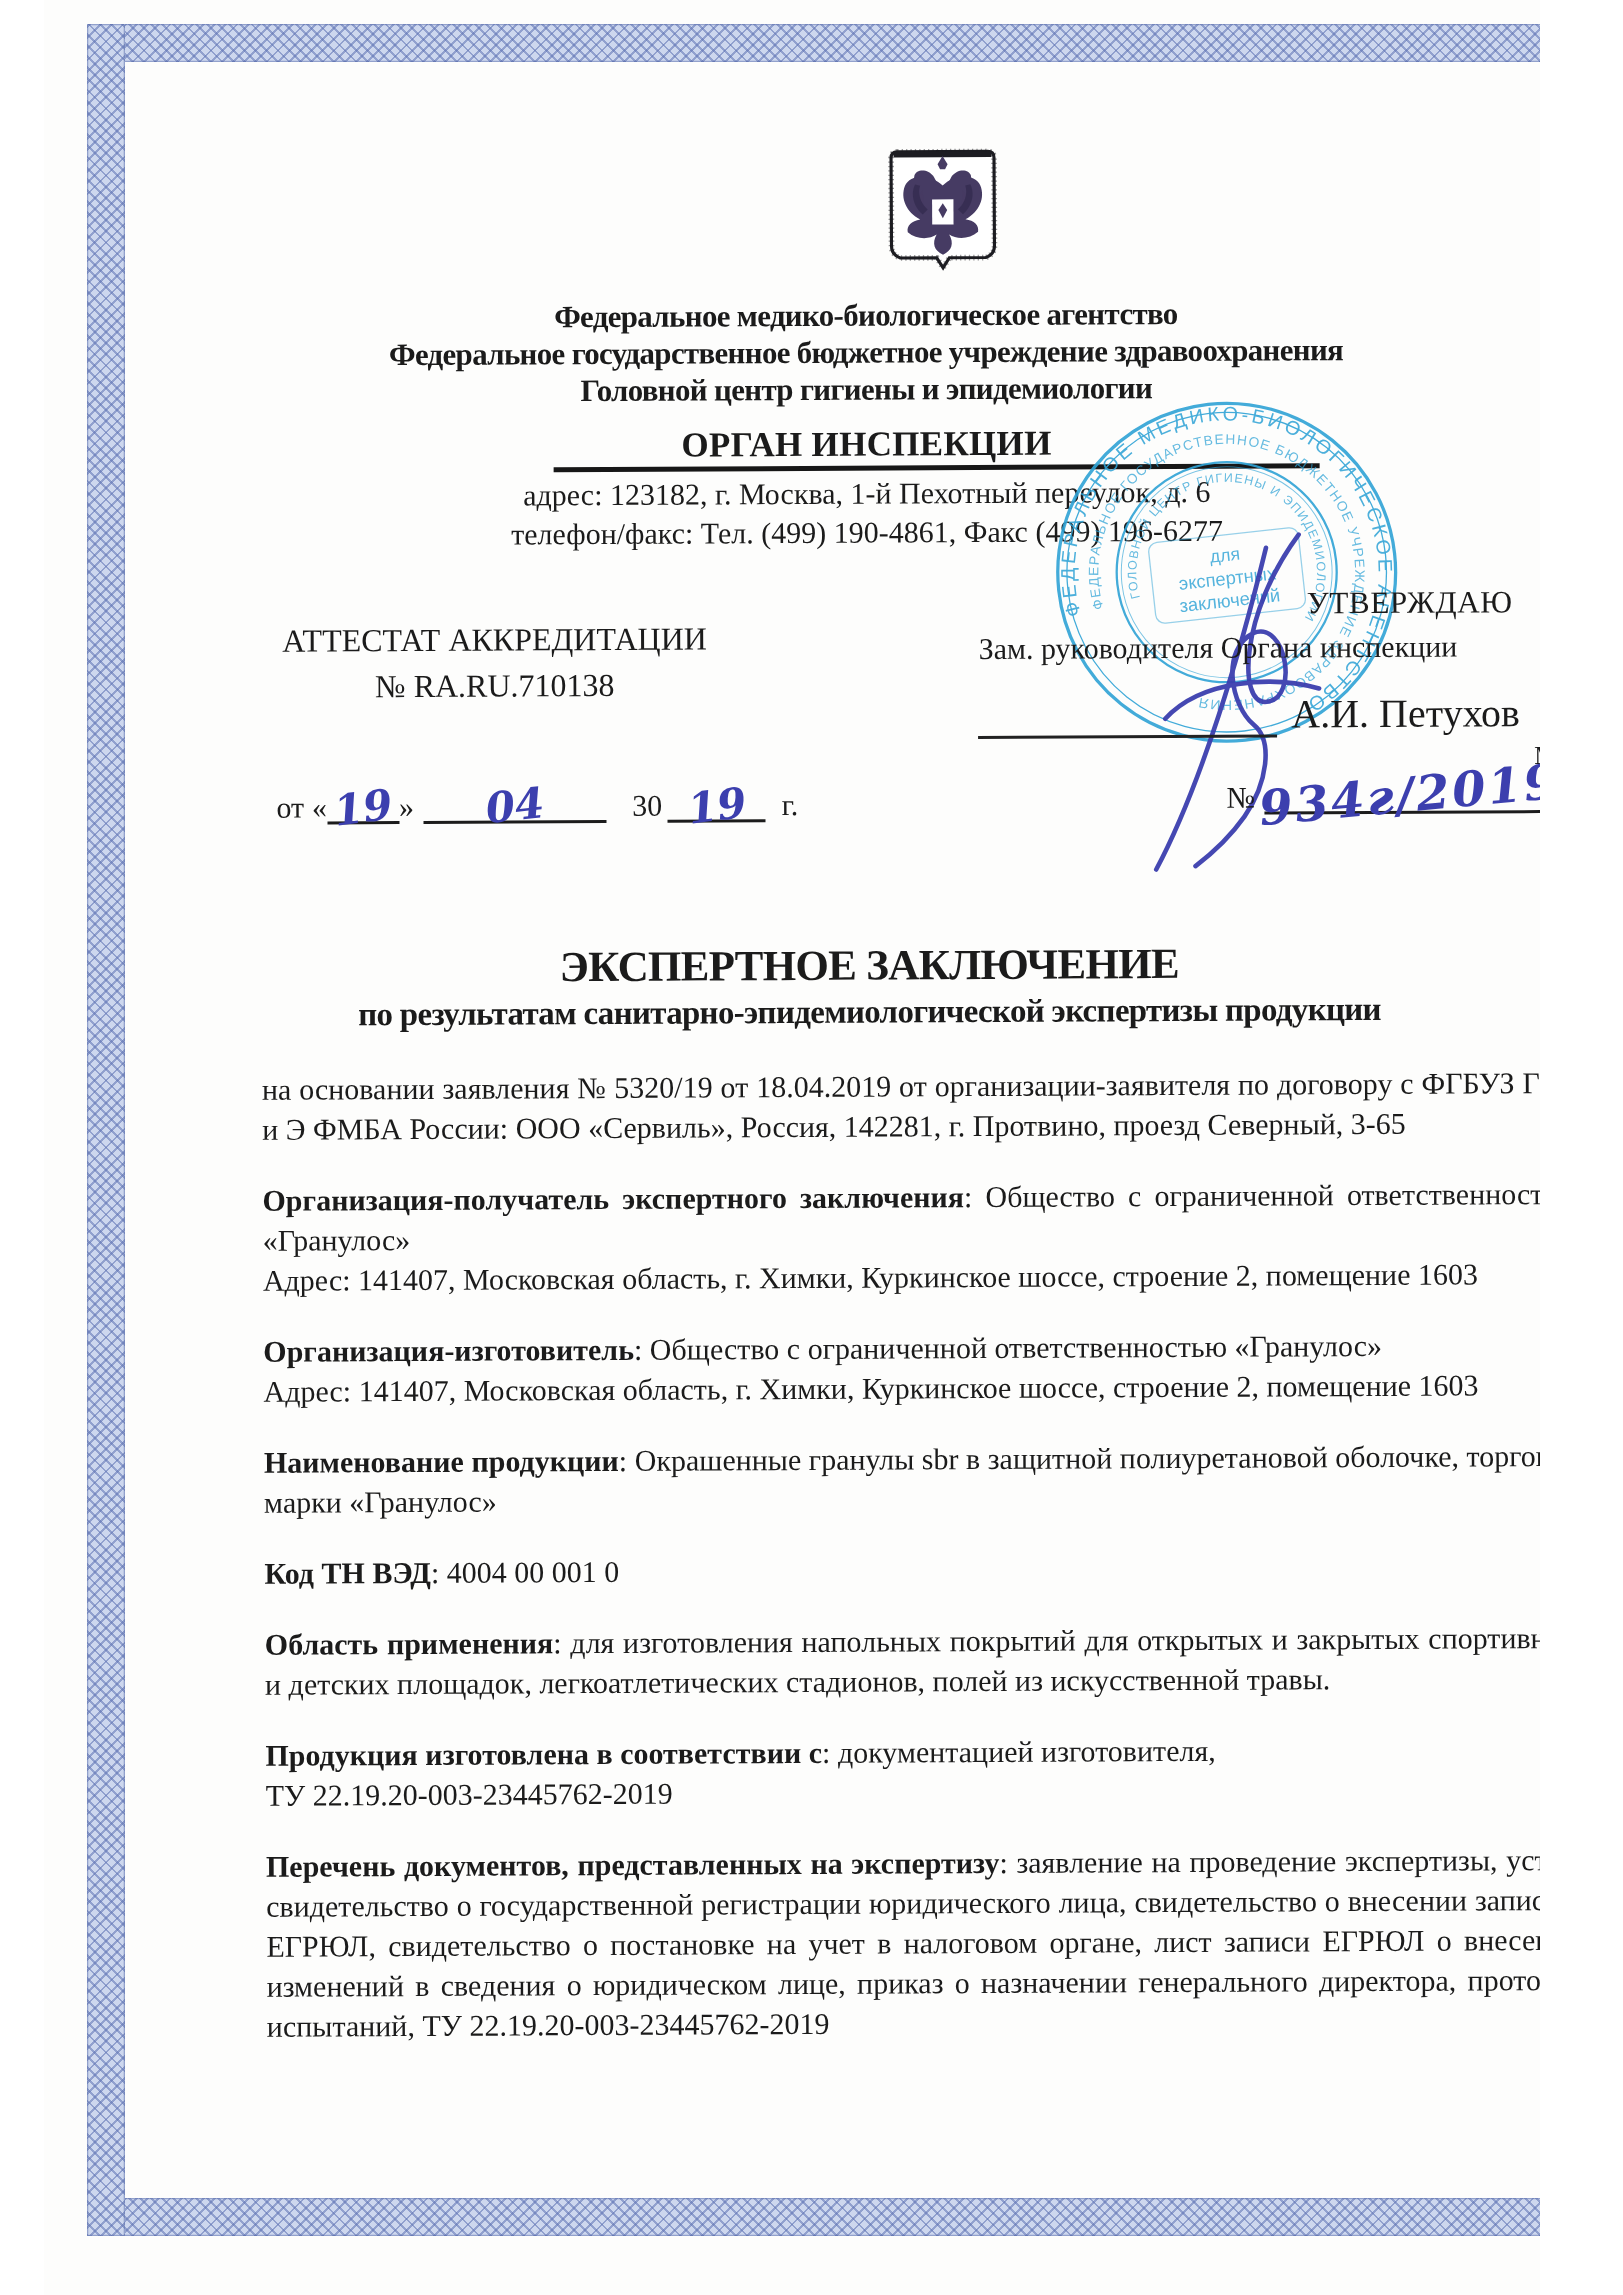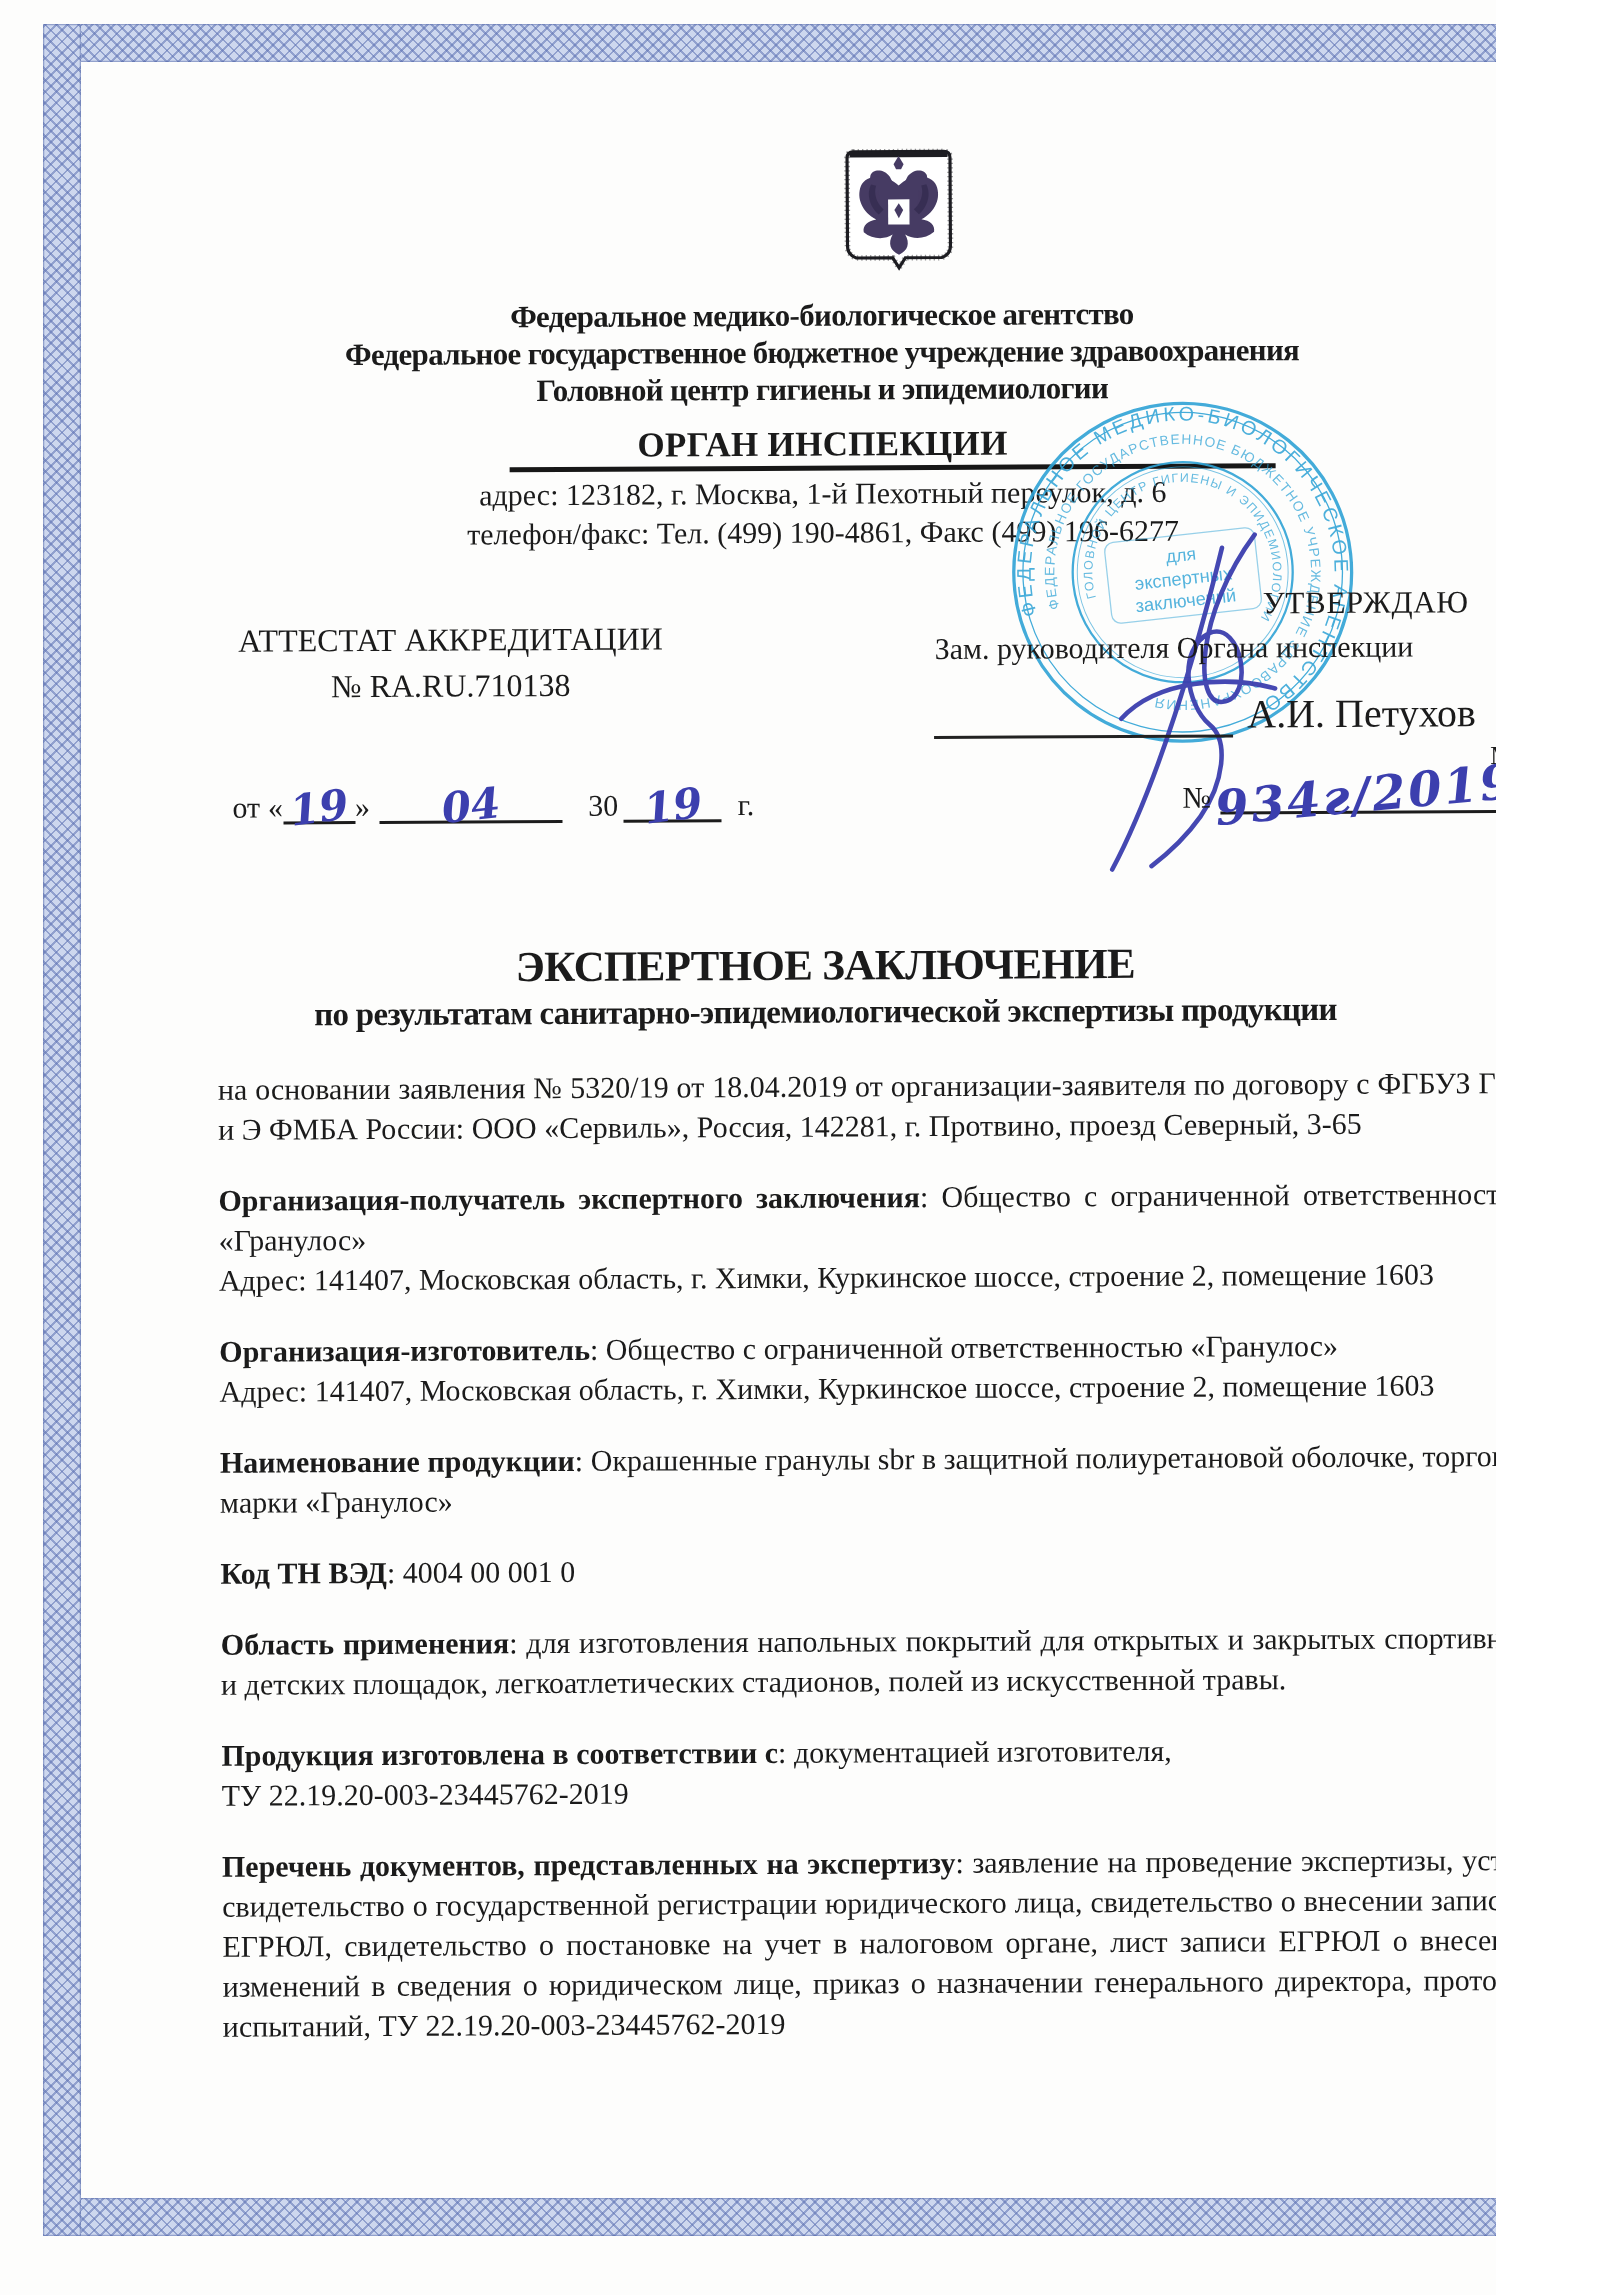--- a/index.html
+++ b/index.html
@@ -7,20 +7,21 @@
     background: #ffffff;
     font-family: "Liberation Serif", "DejaVu Serif", serif;
     color: #1b1b1b;
   }
   .page {
     position: relative;
     width: 1496px;
     height: 2295px;
     background: #fdfdfc;
     overflow: hidden;
+    margin-left: 44px;
   }
   
   .band {
     position: absolute;
     background-color: #cdd7ee;
     background-image:
       repeating-linear-gradient(45deg,  rgba(96,116,180,.55) 0 2px, rgba(255,255,255,0) 2px 7.9px),
       repeating-linear-gradient(-45deg, rgba(96,116,180,.55) 0 2px, rgba(255,255,255,0) 2px 7.9px);
     box-shadow: inset 0 0 0 1.3px rgba(88,108,170,.5);
   }

